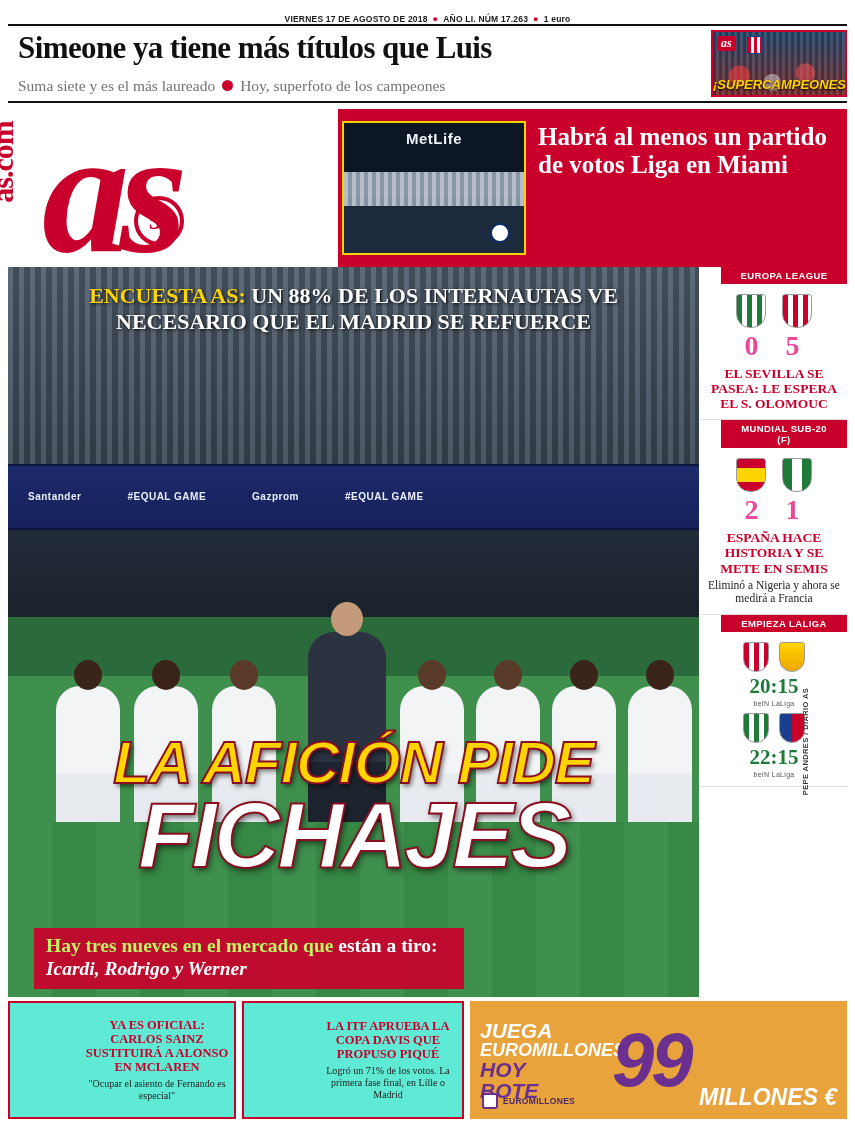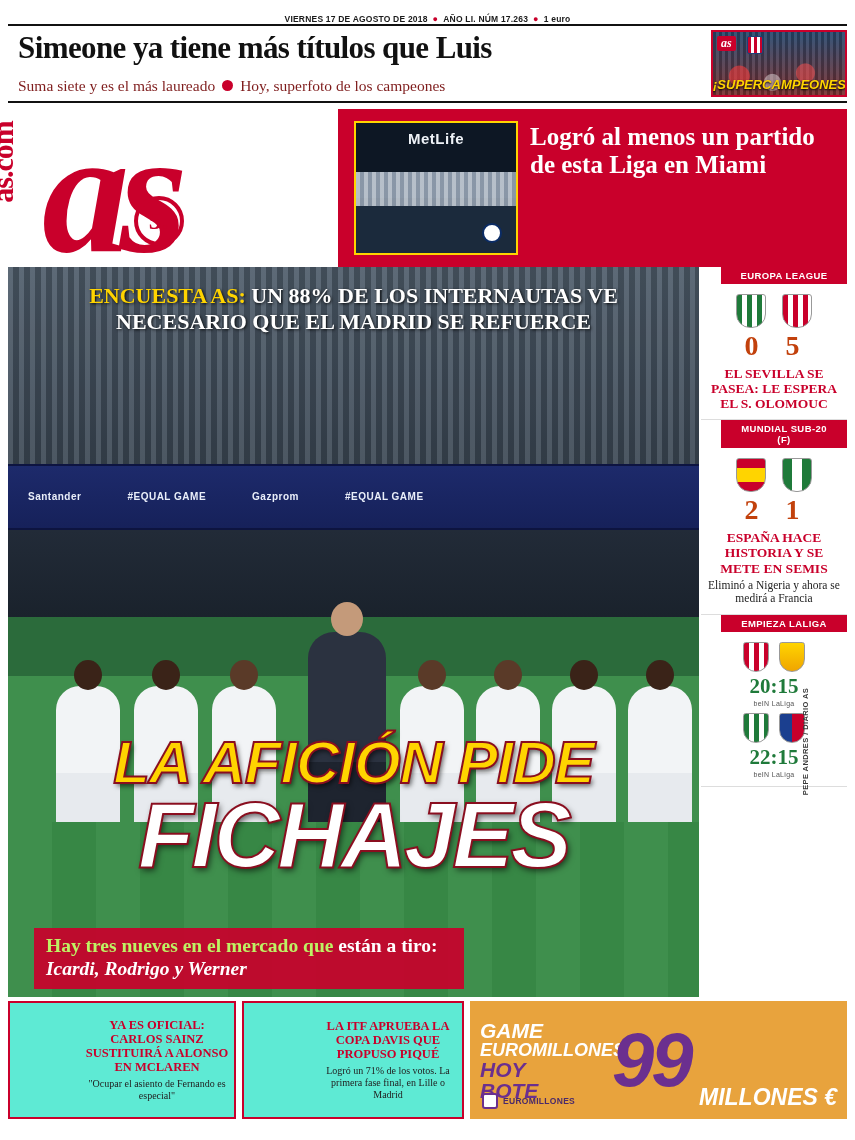--- a/index.html
+++ b/index.html
@@ -37,21 +37,21 @@
     font-weight: bold;
     font-size: 31px;
     line-height: 1.05;
     letter-spacing: -0.6px;
     color: #111;
   }
   .top-sub {
     margin-top: 12px;
     font-family: "Liberation Serif", serif;
     font-size: 15.5px;
-    color: #7f1d1d;
+    color: #737373;
     display: flex; align-items: center; gap: 7px;
   }
   .top-sub .bullet {
     width: 11px; height: 11px; border-radius: 50%;
     background: #c9002b; display: inline-block;
   }
   .topthumb {
     width: 136px; margin: 4px 0 4px 6px;
     border: 2px solid #c9002b;
     position: relative; overflow: hidden;
@@ -113,21 +113,21 @@
   }
   .as-logo .ring {
     position: absolute; right: -6px; bottom: 34px;
     width: 50px; height: 50px; border-radius: 50%;
     border: 4px solid #c9002b;
     font-style: normal; font-size: 26px;
     display: flex; align-items: center; justify-content: center;
     letter-spacing: 0;
   }
   .miami-photo {
-    width: 164px; margin: 12px 0 12px 16px;
+    width: 184px; margin: 12px 0 12px 4px;
     border: 2px solid #ffd400;
     position: relative; overflow: hidden;
     background: linear-gradient(#0d1724 0 38%, #2a3d56 38% 58%, #1b2a3c 58% 100%);
   }
   .miami-photo .stand {
     position: absolute; left: 0; right: 0; top: 38%; height: 26%;
     background: repeating-linear-gradient(90deg, #cfd6de 0 4px, #9aa6b5 4px 8px);
     opacity: .85;
   }
   .miami-photo .metlife {
@@ -276,21 +276,21 @@
   .crest.zal { background: repeating-linear-gradient(90deg,#1f7a3a 0 5px,#fff 5px 10px); }
   .crest.sev { background: repeating-linear-gradient(90deg,#c9002b 0 5px,#fff 5px 10px); }
   .crest.esp { background: linear-gradient(#c9002b 0 28%,#ffd400 28% 72%,#c9002b 72% 100%); }
   .crest.nga { background: repeating-linear-gradient(90deg,#1f7a3a 0 9px,#fff 9px 19px); }
   .crest.gir { background: repeating-linear-gradient(90deg,#c9002b 0 5px,#fff 5px 10px); }
   .crest.val { background: linear-gradient(#ffd400,#f0a500); }
   .crest.bet { background: repeating-linear-gradient(90deg,#1f7a3a 0 5px,#fff 5px 10px); }
   .crest.lev { background: linear-gradient(90deg,#1b3f8f 50%,#c9002b 50%); }
   .score {
     font-family: "Liberation Serif", serif; font-weight: bold;
-    font-size: 28px; color: #c2410c; letter-spacing: 10px;
+    font-size: 28px; color: #ec4899; letter-spacing: 10px;
     margin: 2px 0 4px 6px;
   }
   .rail-head {
     font-family: "Liberation Serif", serif; font-weight: bold;
     font-size: 13.5px; line-height: 1.12; color: #c9002b;
   }
   .rail-body {
     font-family: "Liberation Serif", serif;
     font-size: 11.5px; line-height: 1.2; color: #222; margin-top: 3px;
   }
@@ -407,21 +407,21 @@
       <div class="as-logo">
         <span>as</span>
         <span class="ring">5.</span>
       </div>
     </div>
     <div class="miami-photo">
       <div class="stand"></div>
       <div class="metlife">MetLife</div>
       <div class="ball"></div>
     </div>
-    <div class="miami-text">Logró al menos un partido de esta Liga en Miami</div>
+    <div class="miami-text">Habrá al menos un partido de votos Liga en Miami</div>
   </div>
 
   <div class="mainwrap">
 
     <div class="mainphoto">
       <div class="crowdrow"></div>
       <div class="boards">
         <span>Santander</span>
         <span>#EQUAL GAME</span>
         <span>Gazprom</span>
@@ -518,21 +518,21 @@
         <div class="fig"></div>
       </div>
       <div class="btxt">
         <div class="bhead">LA ITF APRUEBA LA COPA DAVIS QUE PROPUSO PIQUÉ</div>
         <div class="bsub">Logró un 71% de los votos. La primera fase final, en Lille o Madrid</div>
       </div>
     </div>
 
     <div class="euro">
       <div class="euro-left">
-        <div class="euro-word">GAME</div>
+        <div class="euro-word">JUEGA</div>
         <div class="euro-word small">EUROMILLONES</div>
         <div class="euro-word purple">HOY</div>
         <div class="euro-word purple">BOTE</div>
       </div>
       <div class="euro-99">99</div>
       <div class="euro-mill">MILLONES €</div>
       <div class="euro-brand">
         <div class="sq"></div>
         <div class="nm">EUROMILLONES</div>
       </div>

